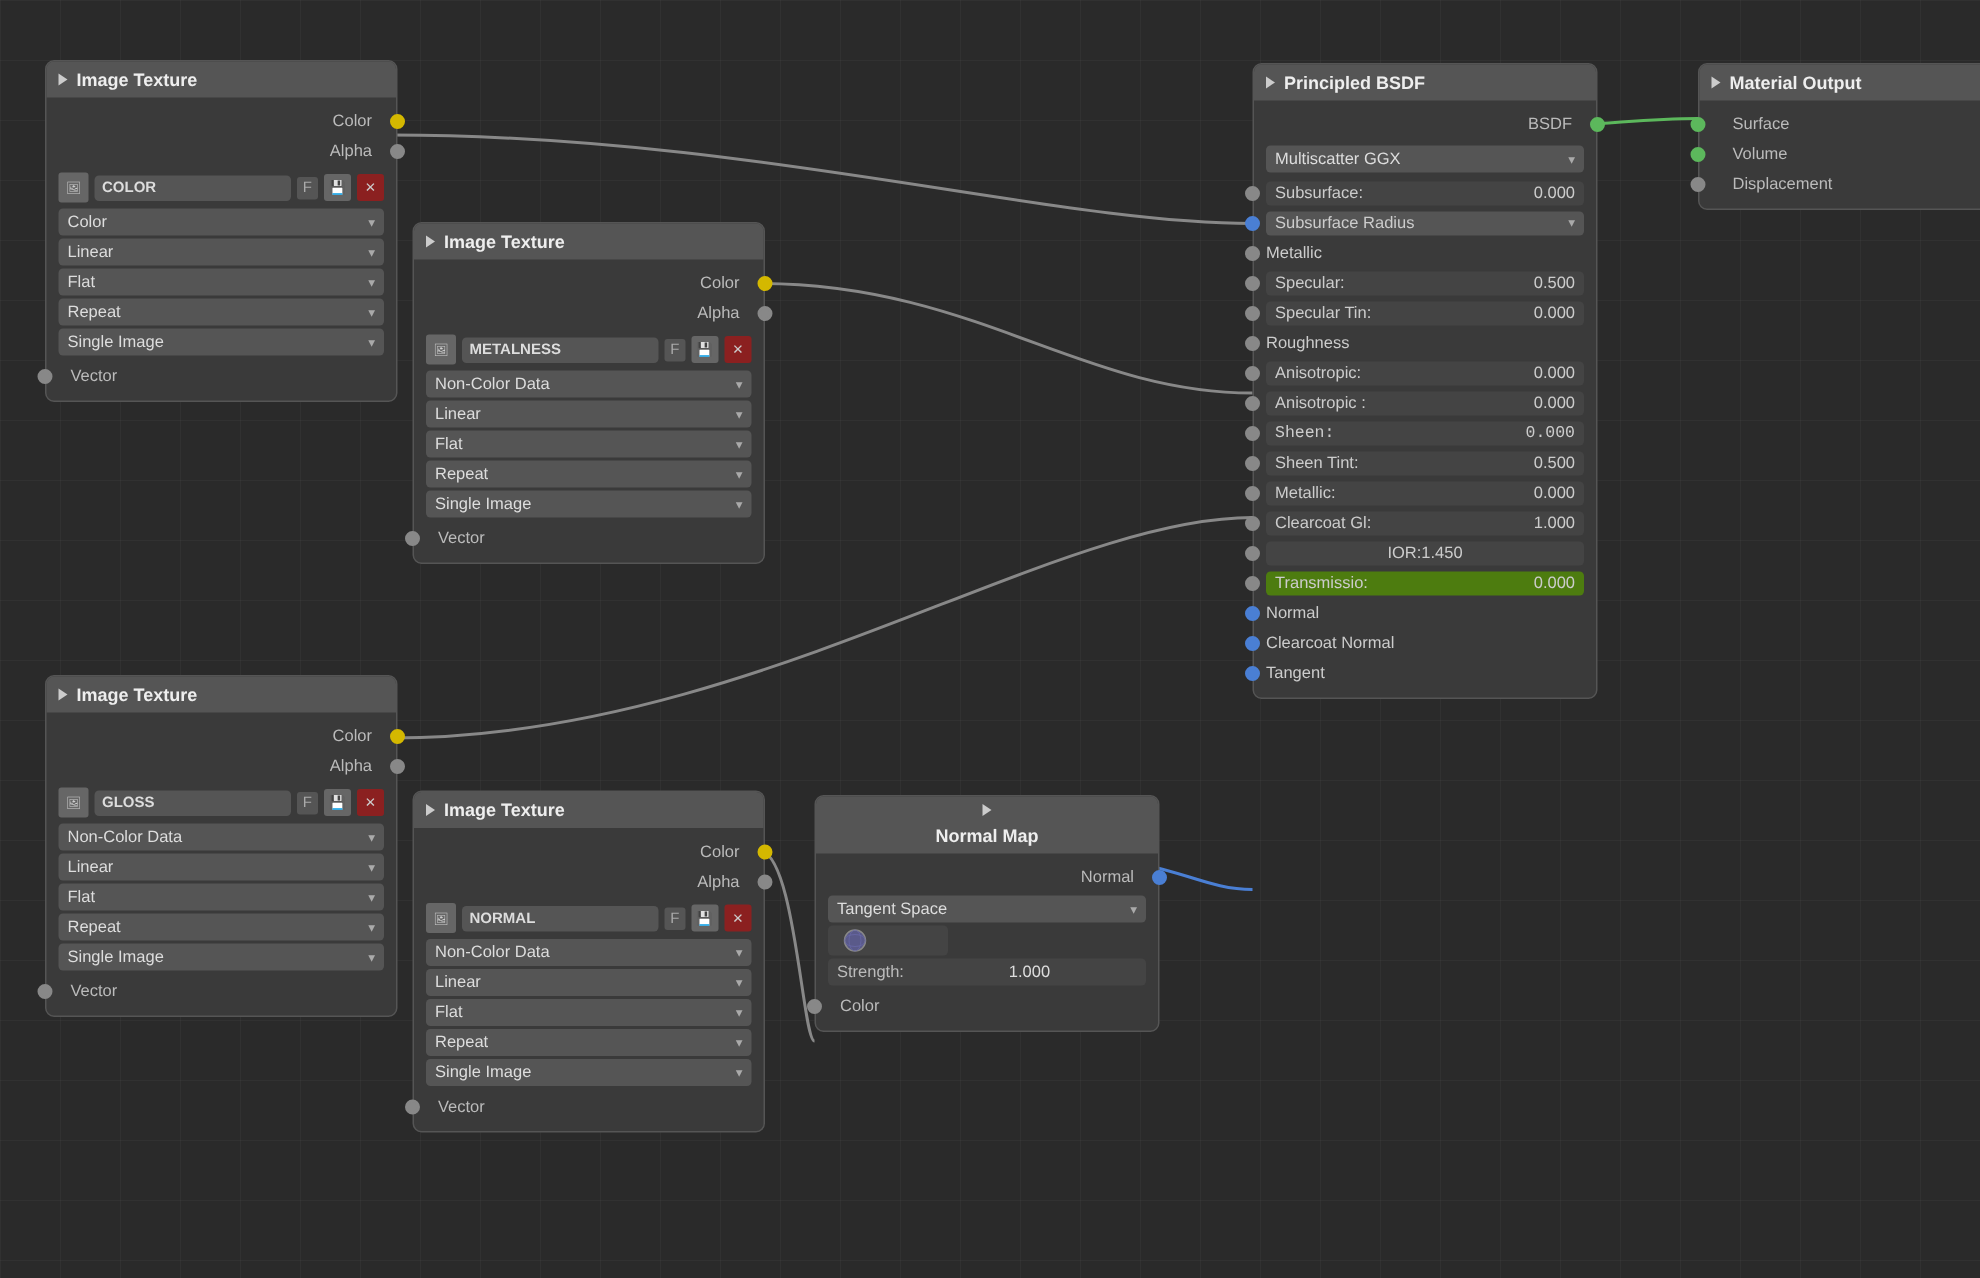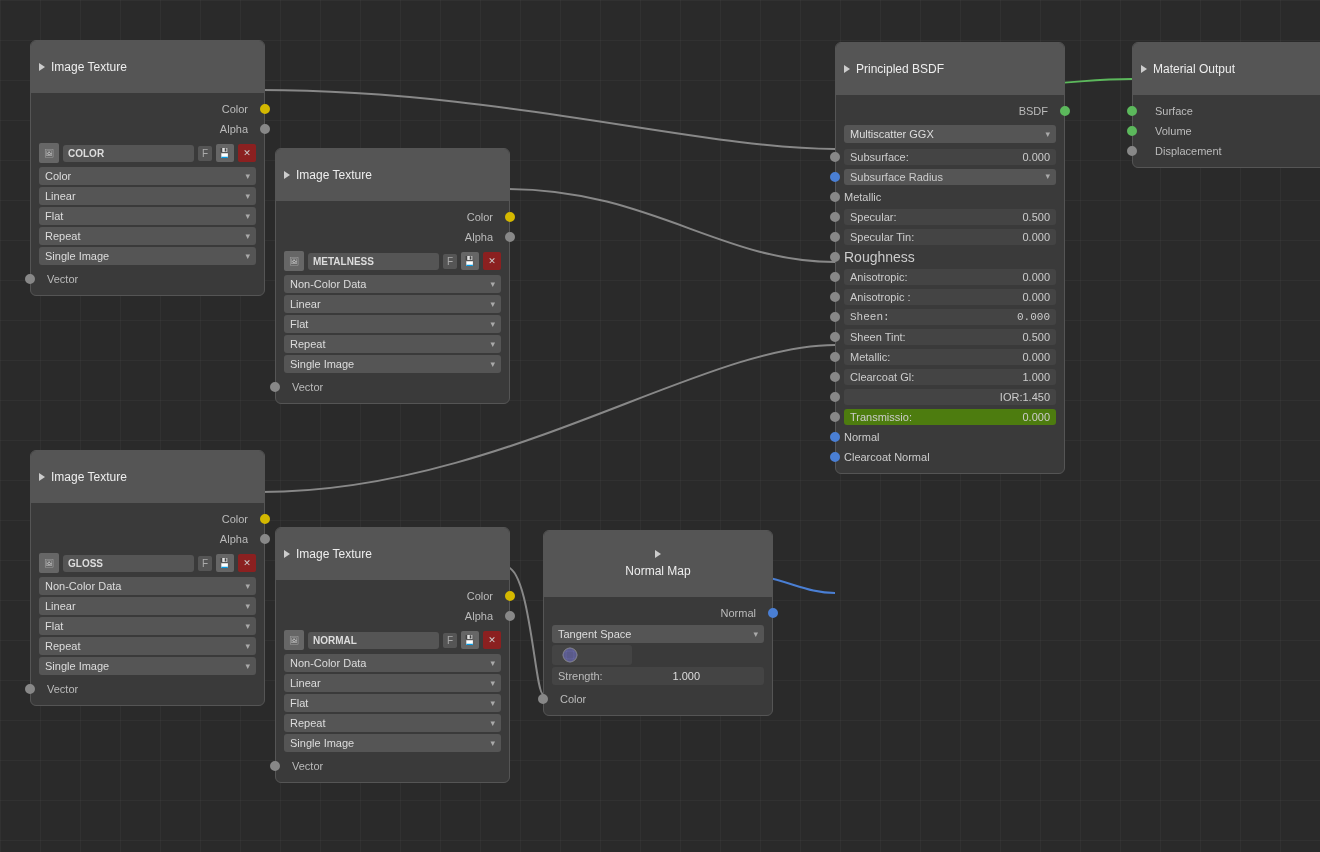--- a/index.html
+++ b/index.html
@@ -22,26 +22,26 @@
       position: absolute;
       background: #3a3a3a;
       border-radius: 6px;
       border: 1px solid #555;
       min-width: 230px;
     }
 
     .node-header {
       background: #555;
       border-radius: 5px 5px 0 0;
-      padding: 19px 8px;
+      padding: 5px 8px;
       display: flex;
       align-items: center;
       gap: 6px;
       font-size: 12px;
-      font-weight: normal;
+      font-weight: bold;
       color: #eee;
     }
 
     .node-header .triangle {
       width: 0; height: 0;
       border-left: 6px solid #ccc;
       border-top: 4px solid transparent;
       border-bottom: 4px solid transparent;
     }
 
@@ -542,21 +542,21 @@
     <div class="bsdf-value-row">
       <div class="socket gray left"></div>
       <div style="flex:1;background:#444;border-radius:3px;padding:2px 6px;font-size:11px;display:flex;justify-content:space-between;">
         <span>Specular Tin:</span>
           <span>0.000</span>
       </div>
     </div>
 
     <div class="bsdf-row">
       <div class="socket gray left"></div>
-      <span style="font-size:14px;color:#ccc;">Roughness</span>
+      <span style="font-size:11px;color:#ccc;">Roughness</span>
     </div>
 
     <div class="bsdf-value-row">
       <div class="socket gray left"></div>
       <div style="flex:1;background:#444;border-radius:3px;padding:2px 6px;font-size:11px;display:flex;justify-content:space-between;">
         <span>Anisotropic:</span>
           <span>0.000</span>
       </div>
     </div>
 
@@ -595,21 +595,21 @@
     <div class="bsdf-value-row">
       <div class="socket gray left"></div>
       <div style="flex:1;background:#444;border-radius:3px;padding:2px 6px;font-size:11px;display:flex;justify-content:space-between;">
         <span>Clearcoat Gl:</span>
           <span>1.000</span>
       </div>
     </div>
 
     <div class="bsdf-value-row">
       <div class="socket gray left"></div>
-      <div style="flex:1;background:#444;border-radius:3px;padding:2px 6px;font-size:11px;display:flex;justify-content:flex-end;">
+      <div style="flex:1;background:#444;border-radius:3px;padding:2px 6px;font-size:11px;display:flex;justify-content:center;">
         <span>IOR:</span>
           <span>1.450</span>
       </div>
     </div>
 
     <div class="bsdf-value-row">
       <div class="socket gray left"></div>
       <div style="flex:1;background:#4d7c0f;border-radius:3px;padding:2px 6px;font-size:11px;display:flex;justify-content:space-between;">
         <span>Transmissio:</span>
           <span>0.000</span>
@@ -619,20 +619,24 @@
     <div class="bsdf-row">
       <div class="socket blue left"></div>
       <span style="font-size:11px;color:#ccc;">Normal</span>
     </div>
 
     <div class="bsdf-row">
       <div class="socket blue left"></div>
       <span style="font-size:11px;color:#ccc;">Clearcoat Normal</span>
     </div>
 
+    <div class="bsdf-row">
+      <div class="socket blue left"></div>
+      <span style="font-size:11px;color:#ccc;">Tangent</span>
+    </div>
   </div>
 </div>
 
 <div class="node" style="left:1132px; top:42px; width:170px;">
   <div class="node-header" style="background:#555;">
     <div class="triangle"></div>
     <span>Material Output</span>
   </div>
   <div class="node-body">
 

